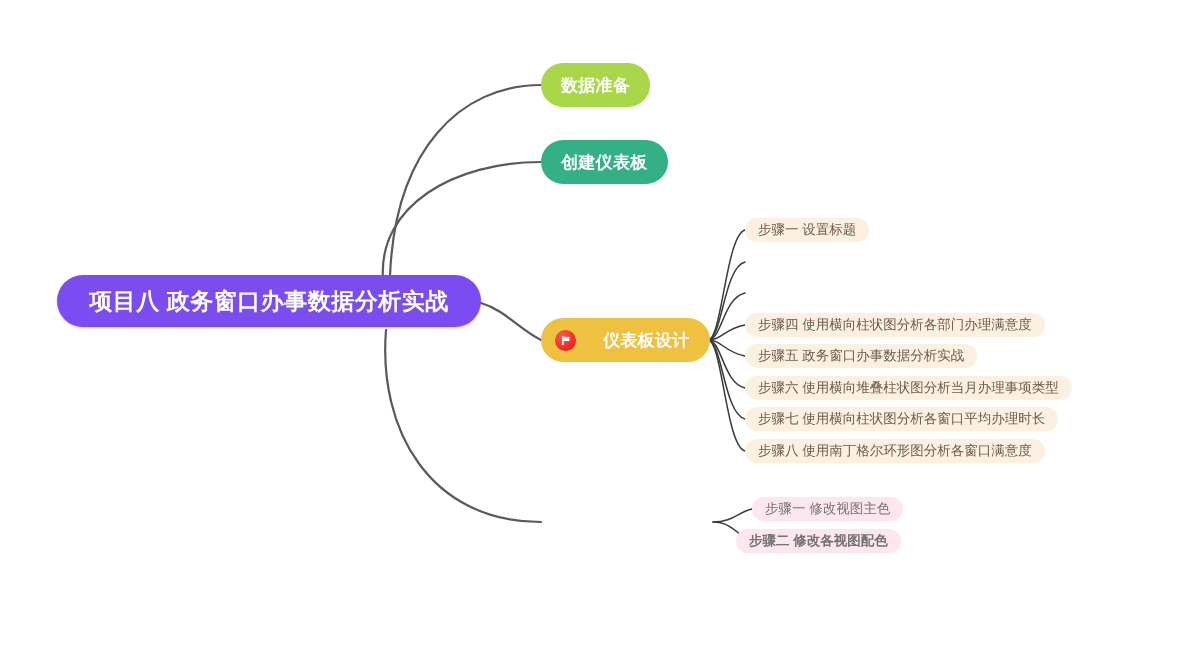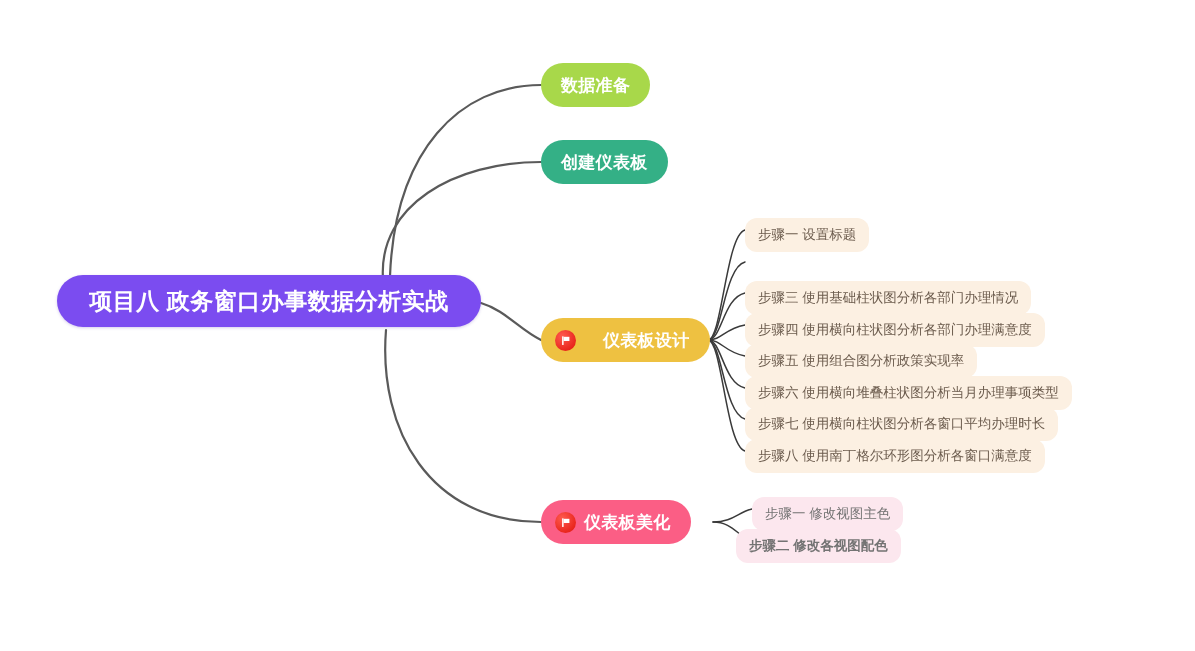--- a/index.html
+++ b/index.html
@@ -83,21 +83,21 @@
   .flag-badge svg { display: block; }
 
   #node-data-prep    { left: 541px; top: 63px;  }
   #node-create-dash  { left: 541px; top: 140px; }
   #node-dash-design  { left: 541px; top: 318px; }
   #node-dash-beauty  { left: 541px; top: 500px; }
 
   
   .leaf-pill {
     position: absolute;
-    height: 34px;
+    height: 24px;
     border-radius: 12px;
     display: flex;
     align-items: center;
     padding: 0 13px;
     box-sizing: border-box;
     white-space: nowrap;
   }
   .leaf-label {
     font-size: 13.5px;
     line-height: 1;
@@ -156,41 +156,29 @@
   <div class="branch-node with-icon" id="node-dash-design" style="background:#eec141;gap:19px;">
     <span class="flag-badge">
       <svg width="13" height="13" viewBox="0 0 13 13" aria-hidden="true">
         <rect x="3.1" y="2.2" width="1.5" height="8.8" rx="0.6" fill="#ffffff"></rect>
         <path d="M4.6 2.8 L10.4 2.8 L10.4 7.0 L4.6 7.0 Z" fill="#ffffff"></path>
       </svg>
     </span>
     <span class="branch-label">仪表板设计</span>
   </div>
 
-  <div class="branch-node with-icon" id="node-dash-beauty" style="background:#fb5e85;">
-    <span class="flag-badge">
-      <svg width="13" height="13" viewBox="0 0 13 13" aria-hidden="true">
-        <rect x="3.1" y="2.2" width="1.5" height="8.8" rx="0.6" fill="#ffffff"></rect>
-        <path d="M4.6 2.8 L10.4 2.8 L10.4 7.0 L4.6 7.0 Z" fill="#ffffff"></path>
-      </svg>
-    </span>
-    <span class="branch-label">仪表板美化</span>
-  </div>
 
   <div class="leaf-pill cream" style="left:745px; top:218px;">
     <span class="leaf-label">步骤一 设置标题</span>
-  </div>
-  <div class="leaf-pill cream" style="left:745px; top:281px;">
-    <span class="leaf-label">步骤三 使用基础柱状图分析各部门办理情况</span>
   </div>
   <div class="leaf-pill cream" style="left:745px; top:313px;">
     <span class="leaf-label">步骤四 使用横向柱状图分析各部门办理满意度</span>
   </div>
   <div class="leaf-pill cream" style="left:745px; top:344px;">
-    <span class="leaf-label">步骤五 使用组合图分析政策实现率</span>
+    <span class="leaf-label">步骤五 政务窗口办事数据分析实战</span>
   </div>
   <div class="leaf-pill cream" style="left:745px; top:376px;">
     <span class="leaf-label">步骤六 使用横向堆叠柱状图分析当月办理事项类型</span>
   </div>
   <div class="leaf-pill cream" style="left:745px; top:439px;">
     <span class="leaf-label">步骤八 使用南丁格尔环形图分析各窗口满意度</span>
   </div>
   <div class="leaf-pill cream" style="left:745px; top:407px;">
     <span class="leaf-label">步骤七 使用横向柱状图分析各窗口平均办理时长</span>
   </div>

